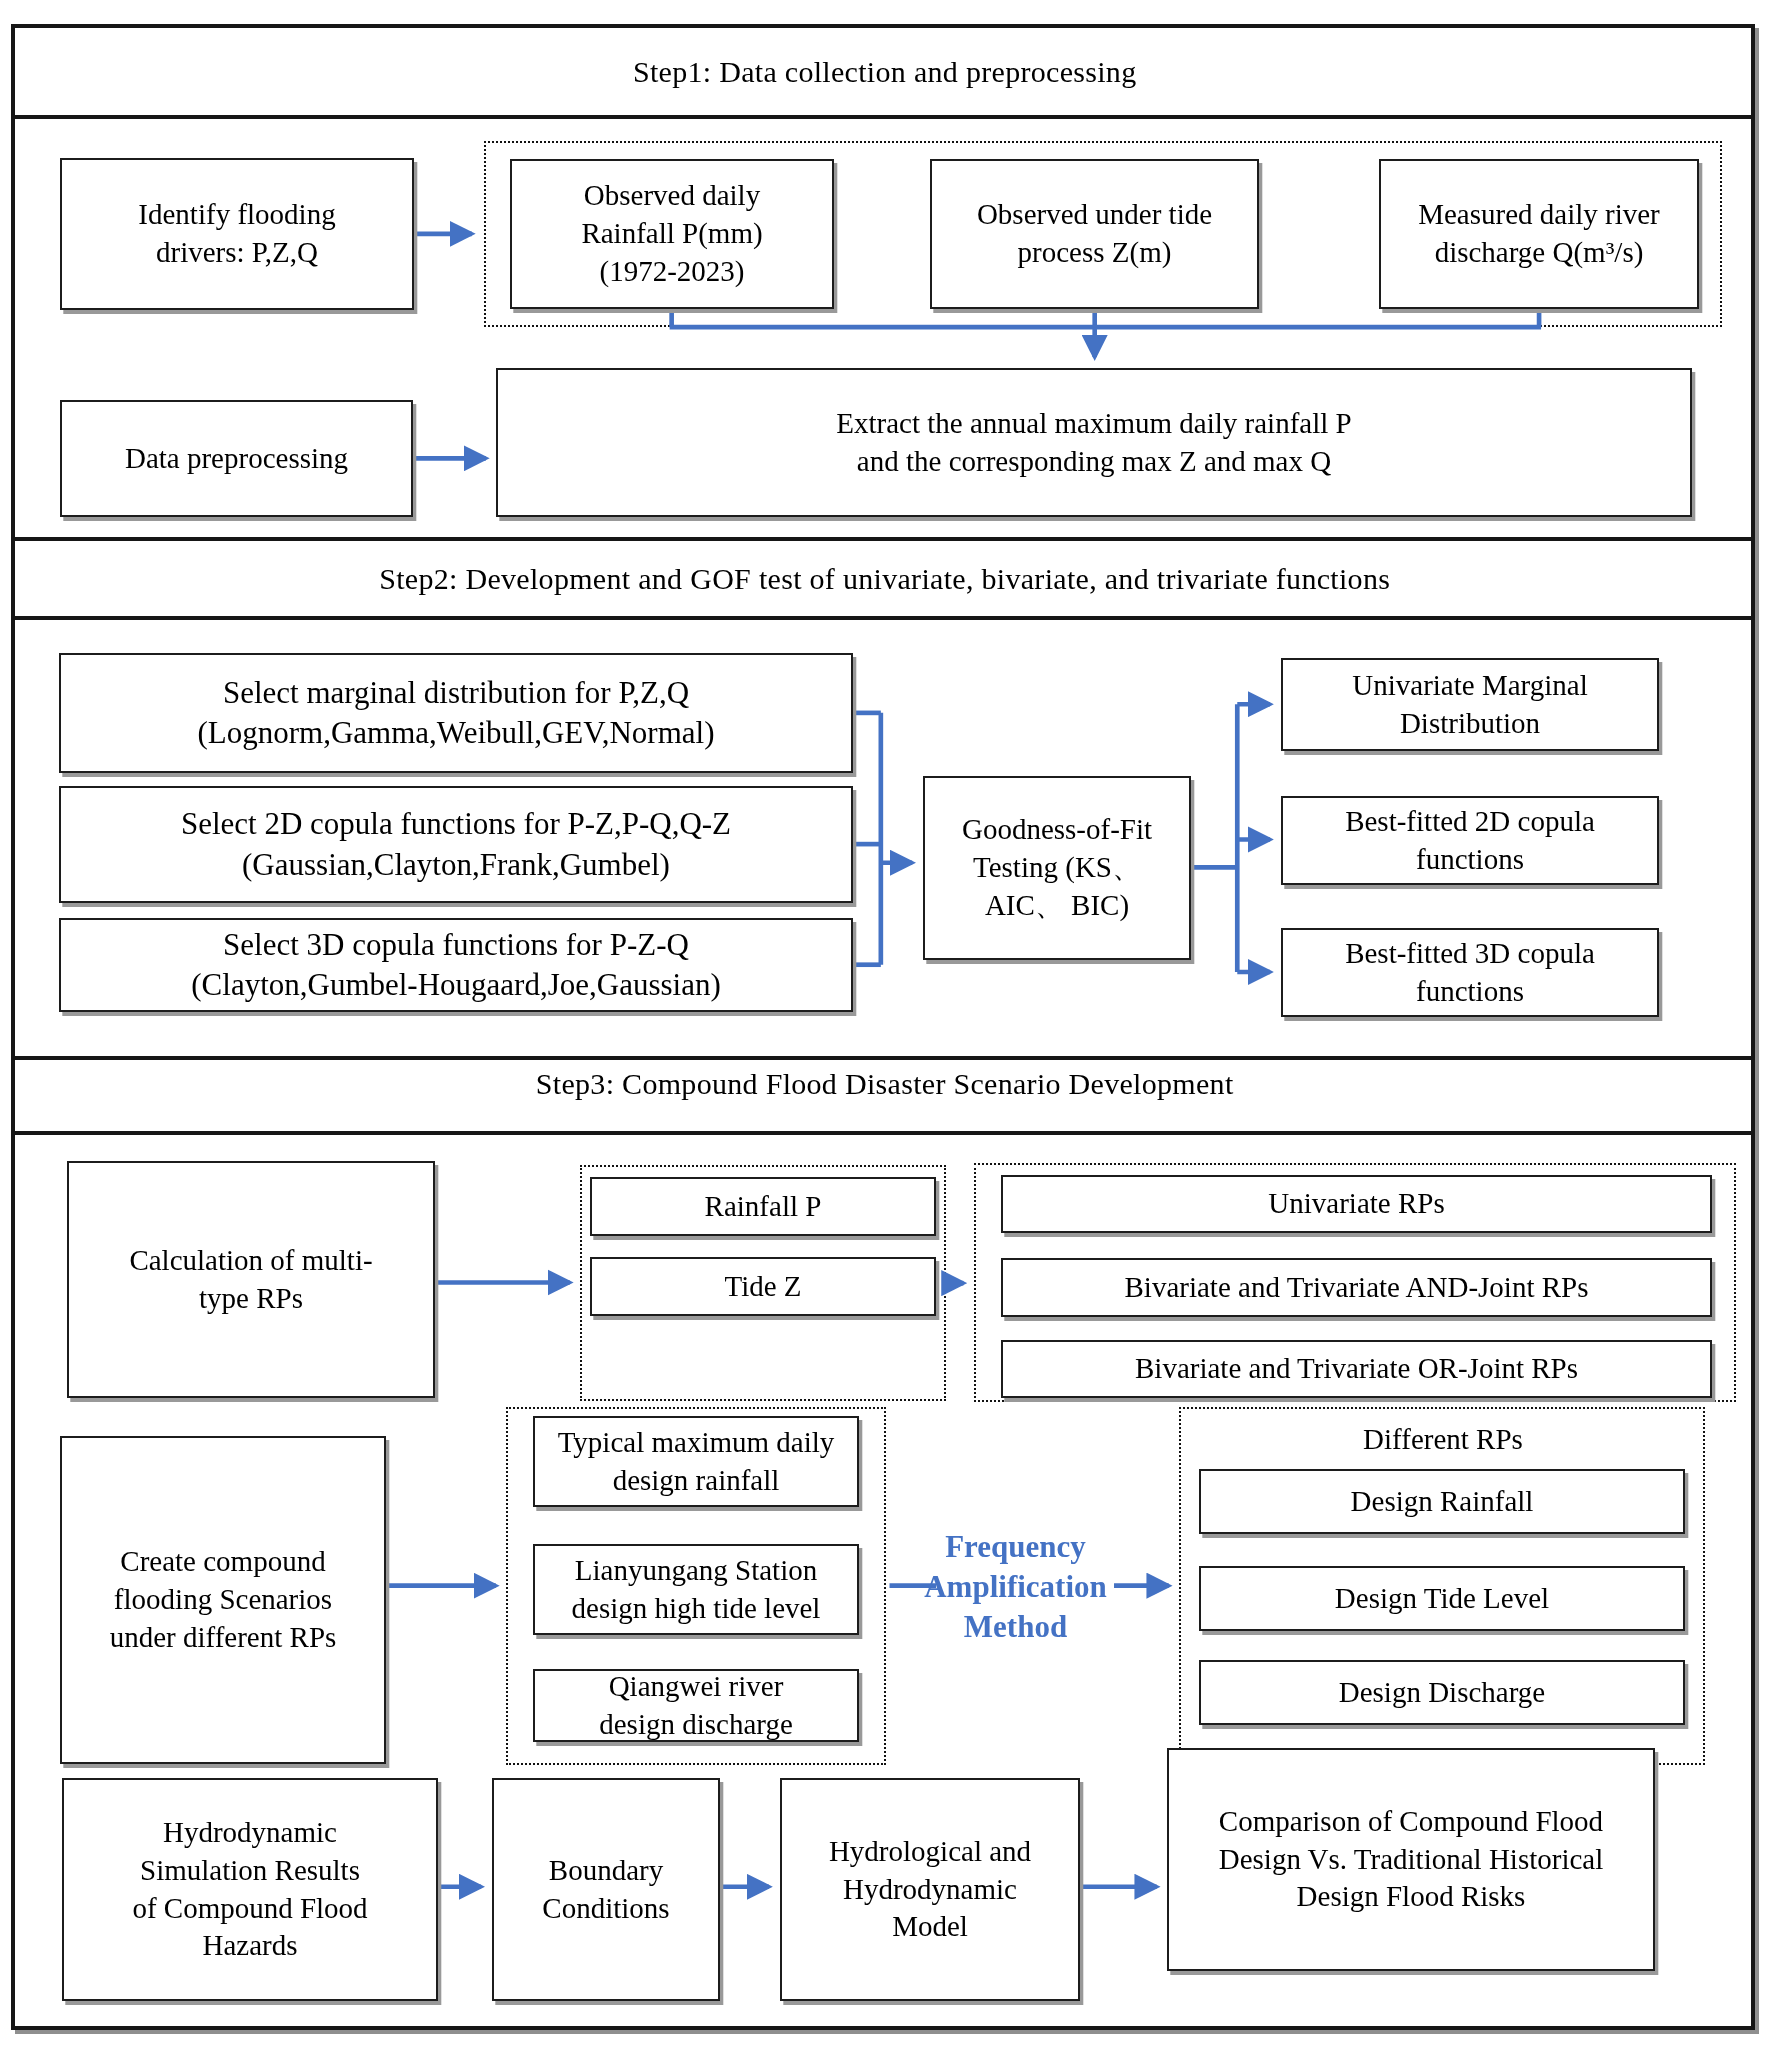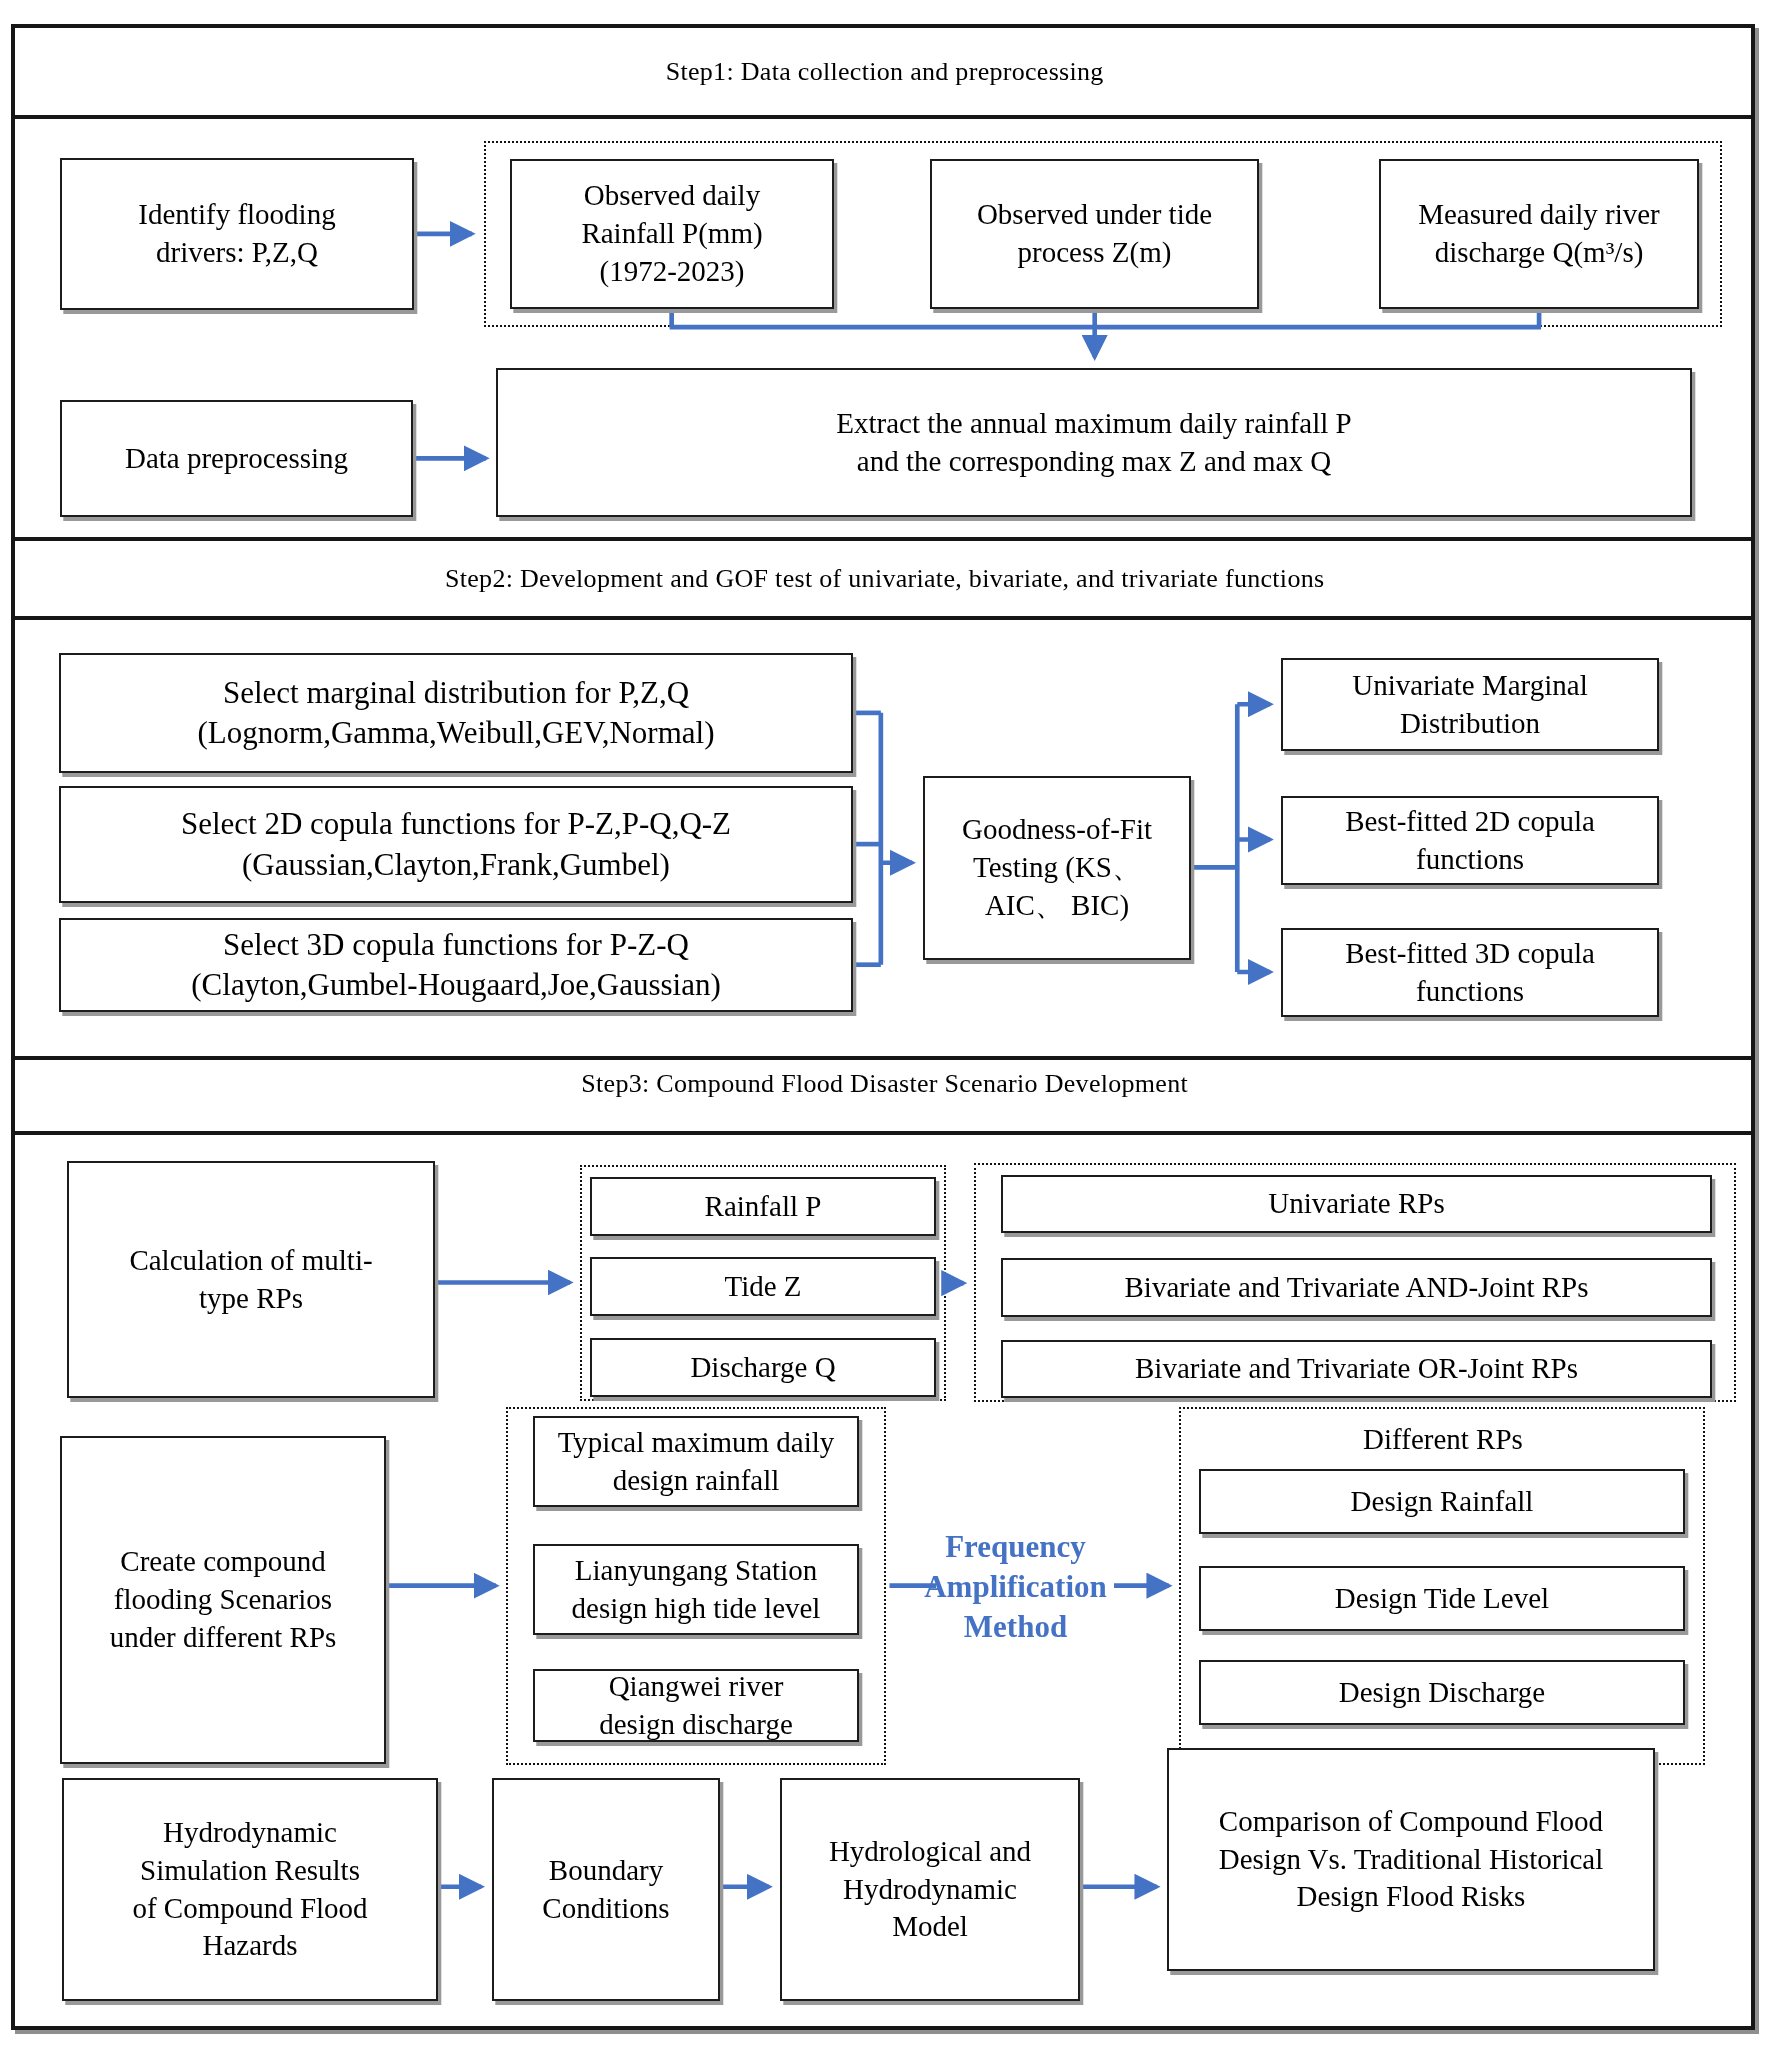--- a/index.html
+++ b/index.html
@@ -15,21 +15,21 @@
     position:absolute;left:10.7px;top:24px;width:1744px;height:2006px;
     border:4px solid #161616;
     box-shadow:4px 4px 0 #8f8f8f;
     box-sizing:border-box;
     background:#fff;
   }
   .hline{position:absolute;height:4px;background:#161616;left:14.7px;width:1740px;z-index:3;}
   .step-title{
     position:absolute;left:14.7px;width:1740px;z-index:4;
     display:flex;align-items:center;justify-content:center;
-    font-size:26px;letter-spacing:0.3px;
+    font-size:30px;letter-spacing:0.3px;
   }
   .box{
     position:absolute;z-index:10;background:#fff;
     border:2.7px solid #1c1c1c;box-sizing:border-box;
     box-shadow:3.3px 4px 0 #999;
     display:flex;align-items:center;justify-content:center;
     text-align:center;white-space:pre-line;
     font-size:29px;line-height:1.3;
   }
   .big{font-size:31px;}
@@ -140,21 +140,20 @@
 functions</div>
   <div class="box" style="left:1281px;top:928px;width:378px;height:89px">Best-fitted 3D copula
 functions</div>
 
   <div class="box" style="left:67px;top:1161px;width:368px;height:237px">Calculation of multi-
 type RPs</div>
 
   <div class="dotted" style="left:580px;top:1165px;width:366px;height:236px"></div>
   <div class="box" style="left:590px;top:1177px;width:346px;height:59px">Rainfall P</div>
   <div class="box" style="left:590px;top:1257px;width:346px;height:59px">Tide Z</div>
-  <div class="box" style="left:590px;top:1338px;width:346px;height:59px">Discharge Q</div>
 
   <div class="dotted" style="left:974px;top:1163px;width:762px;height:239px"></div>
   <div class="box" style="left:1001px;top:1175px;width:711px;height:58px">Univariate RPs</div>
   <div class="box" style="left:1001px;top:1258px;width:711px;height:59px">Bivariate and Trivariate AND-Joint RPs</div>
   <div class="box" style="left:1001px;top:1340px;width:711px;height:58px">Bivariate and Trivariate OR-Joint RPs</div>
 
   <div class="box" style="left:60px;top:1436px;width:326px;height:328px">Create compound
 flooding Scenarios
 under different RPs</div>
 

